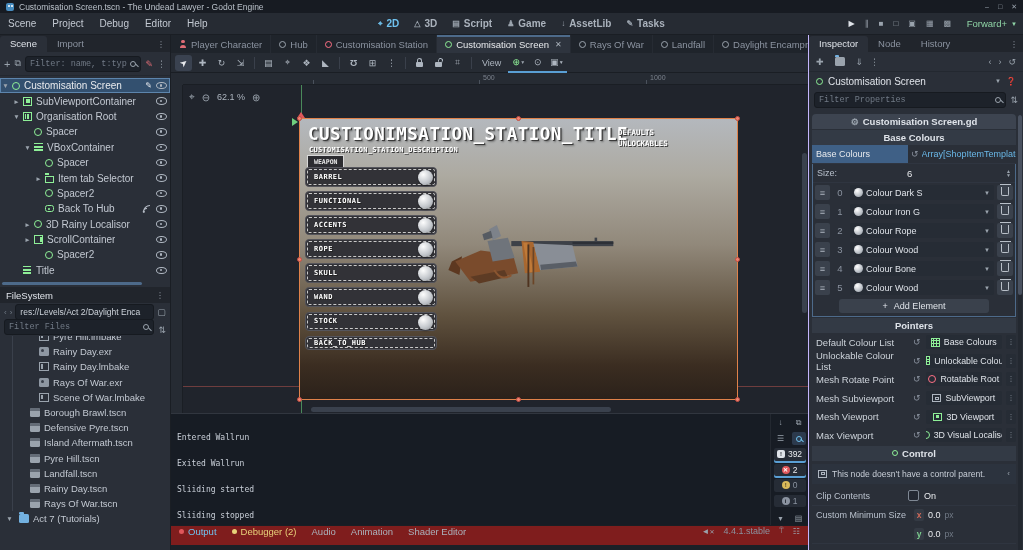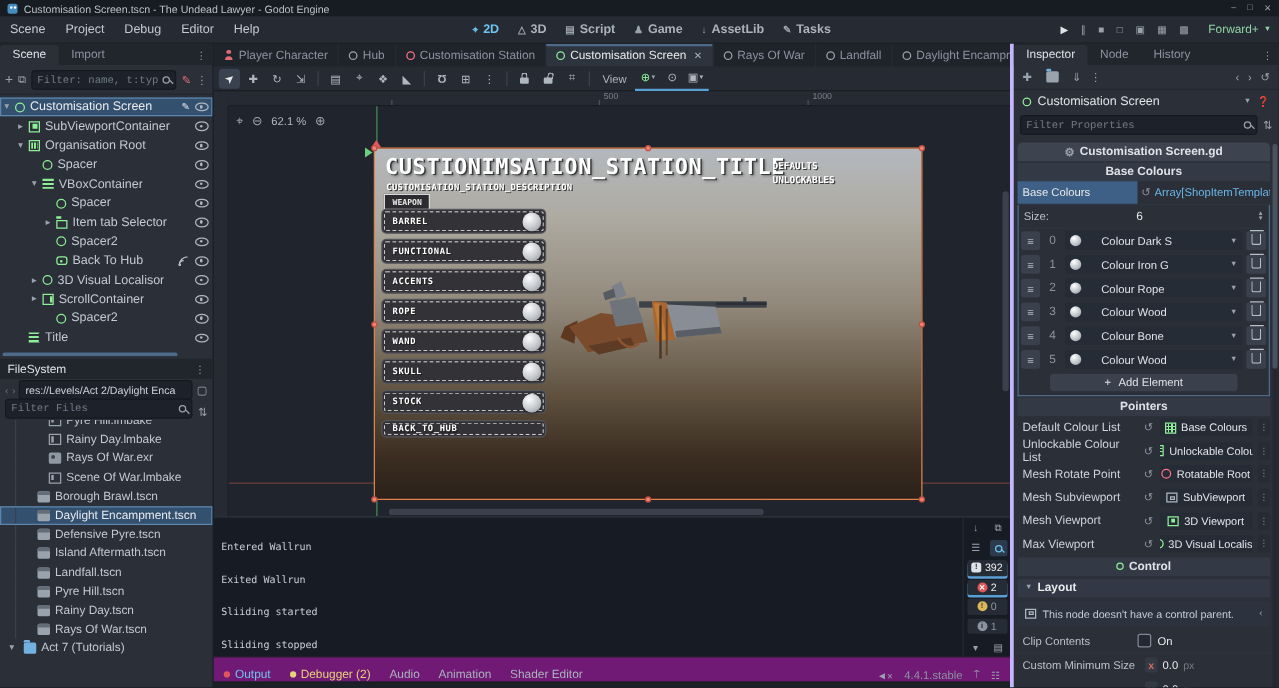--- a/index.html
+++ b/index.html
@@ -160,43 +160,43 @@
   .side-icons .ic.active { background:#2c3a4d; }
   .badge { width:32px; height:15px; background:#262c36; border-radius:2px; display:flex; align-items:center; justify-content:center; gap:3px; font-size:8.5px; color:#e8eaed; }
   .badge.ul { box-shadow:0 2px 0 #5a9fd4; }
   .badge .bi { width:8px; height:8px; border-radius:2px; background:#dfe3e9; color:#1b2027; font-size:6px; font-weight:bold; display:flex; align-items:center; justify-content:center; flex:none; }
   .badge .bi.err { background:#e0575b; border-radius:50%; color:#fff; }
   .badge .bi.warn { background:#d8b85a; border-radius:50%; color:#4d4022; }
   .badge .bi.info { background:#8b93a0; border-radius:50%; color:#20252e; }
   .badge.dim { color:#8b93a0; }
 
   
-  #bottombar { position:absolute; left:0; right:0; top:490px; height:20px; background:#701a75; border-top:1px solid #1a1e24; display:flex; align-items:flex-end; padding:0 8px; gap:15px; font-size:9.5px; color:#aab2bc; }
+  #bottombar { position:absolute; left:0; right:0; top:490px; height:20px; background:#7f1d1d; border-top:1px solid #1a1e24; display:flex; align-items:flex-start; padding:0 8px; gap:15px; font-size:9.5px; color:#aab2bc; }
   #bottombar .it { display:flex; align-items:center; gap:4px; }
   .dot { width:5px; height:5px; border-radius:50%; flex:none; }
   #bb-right { margin-left:auto; display:flex; align-items:center; gap:9px; color:#8b93a0; font-size:9px; }
 
   
-  #right-dock { position:absolute; left:808px; top:35px; width:215px; bottom:0; background:#2a2f38; border-left:3px solid #c4b5fd; overflow:hidden; }
+  #right-dock { position:absolute; left:808px; top:35px; width:215px; bottom:0; background:#2a2f38; border-left:1px solid #c4b5fd; overflow:hidden; }
   #insp-toolbar { height:20px; display:flex; align-items:center; gap:7px; padding:0 7px; border-bottom:1px solid #232830; color:#aeb6c0; font-size:9px; }
   #insp-node { height:18px; display:flex; align-items:center; gap:5px; padding:0 7px; font-size:10px; color:#dfe3e9; }
   #insp-filter { height:19px; display:flex; align-items:center; padding:0 5px; gap:4px; }
   #insp-body { position:absolute; top:78px; left:3px; right:7px; bottom:0; font-size:9.5px; }
   .cat { height:15px; background:#333a45; display:flex; align-items:center; justify-content:center; gap:4px; font-weight:bold; color:#dfe3e9; font-size:9.5px; margin-top:1px; }
   .script-pill { border-radius:4px 4px 0 0; background:#3d4450; }
   .prow { display:flex; align-items:center; height:19px; border-bottom:1px solid #2f3540; padding-left:4px; }
   .prow .plabel { color:#b8c0cc; font-size:9px; white-space:nowrap; overflow:hidden; }
   .revert { color:#8b93a0; font-size:9px; margin:0 3px; flex:none; }
   .arraybox { border:1px solid #4d6a8a; border-top:none; }
   .hl-label { background:#3f6086; color:#e8eaed; height:100%; display:flex; align-items:center; padding:0 4px; width:96px; flex:none; font-size:9px; }
   .arr-type { color:#6ab8e8; font-size:9px; white-space:nowrap; overflow:hidden; }
   .elem { display:flex; align-items:center; height:19px; gap:3px; padding:0 2px; }
   .handle { width:15px; height:15px; background:#3a414c; border-radius:2px; color:#aeb6c0; display:flex; align-items:center; justify-content:center; font-size:9px; flex:none; }
   .eidx { width:14px; text-align:center; color:#8b93a0; flex:none; }
-  .chip { flex:1; height:15px; background:#262c35; border-radius:2px; display:flex; align-items:center; gap:16px; padding:0 4px; color:#dfe3e9; font-size:9px; white-space:nowrap; overflow:hidden; }
+  .chip { flex:1; height:15px; background:#262c35; border-radius:2px; display:flex; align-items:center; gap:3px; padding:0 4px; color:#dfe3e9; font-size:9px; white-space:nowrap; overflow:hidden; }
   .chip .car { margin-left:auto; font-size:6px; color:#9aa3ad; }
   .sphere-s { width:9px; height:9px; border-radius:50%; background:radial-gradient(circle at 35% 30%,#fff,#b9bfc6 60%,#878d94); flex:none; }
   .trash { width:8px; height:9px; border:1.2px solid #b8bfc8; border-top:none; border-radius:0 0 2px 2px; position:relative; margin-top:2px; }
   .trash::before { content:""; position:absolute; top:-3px; left:-2.5px; right:-2.5px; height:1.4px; background:#b8bfc8; }
   .trashbox { width:16px; height:15px; background:#3a414c; border-radius:2px; display:flex; align-items:flex-start; justify-content:center; flex:none; }
   .addel { display:flex; justify-content:center; padding:2px 0 3px; }
   .addel .btn { background:#3a414c; border-radius:3px; height:14px; width:150px; display:flex; align-items:center; justify-content:center; gap:6px; color:#dfe3e9; font-size:9px; }
   .ptr { display:flex; align-items:center; height:18.6px; padding-left:4px; gap:2px; }
   .ptr .plabel { width:92px; flex:none; }
   .pchip { flex:1; height:14px; background:#262c35; border-radius:2px; display:flex; align-items:center; justify-content:center; gap:4px; font-size:8.8px; color:#dfe3e9; white-space:nowrap; overflow:hidden; }
@@ -357,21 +357,21 @@
         <span class="grow"></span>
       <svg width="10" height="9" style="margin-left:4px">
           <path d="M1.5 8 a6.5 6.5 0 0 1 6.5 -6.5 M1.5 8 a3.5 3.5 0 0 1 3.5 -3.5" fill="none" stroke="#b6bdc7" stroke-width="1.1"></path>
           <circle cx="1.8" cy="7.8" r="1.1" fill="#b6bdc7"></circle>
         </svg>
       <span class="eye"></span>
     </div>
     <div class="tree-row" style="padding-left:22px">
       <span class="tw closed"></span>
       <span class="ni ni-circle"></span>
-      <span class="tl">3D Visual Localisor</span>
+      <span class="tl">3D Rainy Localisor</span>
         <span class="grow"></span>
       <span class="eye"></span>
     </div>
     <div class="tree-row" style="padding-left:22px">
       <span class="tw closed"></span>
       <span class="ni ni-scroll"></span>
       <span class="tl">ScrollContainer</span>
         <span class="grow"></span>
       <span class="eye"></span>
     </div>
@@ -415,20 +415,26 @@
       <div class="inner">
         <div class="fs-row">
             <span class="guide"></span>
             <span style="width:22px"></span>
             <span class="fi fi-lmbake"></span>
             <span>Pyre Hill.lmbake</span>
           </div>
         <div class="fs-row">
             <span class="guide"></span>
             <span style="width:22px"></span>
+            <span class="fi fi-exr"></span>
+            <span>Rainy Day.exr</span>
+          </div>
+        <div class="fs-row">
+            <span class="guide"></span>
+            <span style="width:22px"></span>
             <span class="fi fi-lmbake"></span>
             <span>Rainy Day.lmbake</span>
           </div>
         <div class="fs-row">
             <span class="guide"></span>
             <span style="width:22px"></span>
             <span class="fi fi-exr"></span>
             <span>Rays Of War.exr</span>
           </div>
         <div class="fs-row">
@@ -436,49 +442,43 @@
             <span style="width:22px"></span>
             <span class="fi fi-lmbake"></span>
             <span>Scene Of War.lmbake</span>
           </div>
         <div class="fs-row">
             <span class="guide"></span>
             <span style="width:13px"></span>
             <span class="fi fi-scene"></span>
             <span>Borough Brawl.tscn</span>
           </div>
-        <div class="fs-row sel">
-            <span class="guide"></span>
-            <span style="width:13px"></span>
-            <span class="fi fi-scene"></span>
-            <span>Daylight Encampment.tscn</span>
-          </div>
         <div class="fs-row">
             <span class="guide"></span>
             <span style="width:13px"></span>
             <span class="fi fi-scene"></span>
             <span>Defensive Pyre.tscn</span>
           </div>
         <div class="fs-row">
             <span class="guide"></span>
             <span style="width:13px"></span>
             <span class="fi fi-scene"></span>
             <span>Island Aftermath.tscn</span>
           </div>
         <div class="fs-row">
             <span class="guide"></span>
             <span style="width:13px"></span>
             <span class="fi fi-scene"></span>
-            <span>Landfall.tscn</span>
+            <span>Pyre Hill.tscn</span>
           </div>
         <div class="fs-row">
             <span class="guide"></span>
             <span style="width:13px"></span>
             <span class="fi fi-scene"></span>
-            <span>Pyre Hill.tscn</span>
+            <span>Landfall.tscn</span>
           </div>
         <div class="fs-row">
             <span class="guide"></span>
             <span style="width:13px"></span>
             <span class="fi fi-scene"></span>
             <span>Rainy Day.tscn</span>
           </div>
         <div class="fs-row">
             <span class="guide"></span>
             <span style="width:13px"></span>
@@ -596,25 +596,25 @@
           </div>
         <div class="gbtn">
             <span class="lab gfont">ACCENTS</span>
             <span class="sphere"></span>
           </div>
         <div class="gbtn">
             <span class="lab gfont">ROPE</span>
             <span class="sphere"></span>
           </div>
         <div class="gbtn">
+            <span class="lab gfont">SKULL</span>
+            <span class="sphere"></span>
+          </div>
+        <div class="gbtn">
             <span class="lab gfont">WAND</span>
-            <span class="sphere"></span>
-          </div>
-        <div class="gbtn">
-            <span class="lab gfont">SKULL</span>
             <span class="sphere"></span>
           </div>
         <div class="gbtn">
             <span class="lab gfont">STOCK</span>
             <span class="sphere"></span>
           </div>
         <div class="gbtn back">
             <span class="lab gfont">BACK_TO_HUB</span>
           </div>
       </div>
@@ -927,24 +927,20 @@
           <span>3D Visual Localiso</span>
         </span>
       <span class="pdots">⋮</span>
     </div>
 
     <div class="cat">
       <span class="dotc" style="border-color:#8eef97;width:6px;height:6px;"></span>
       <span>Control</span>
     </div>
 
-    <div class="sect-head">
-      <span class="glyph" style="font-size:6px;">▼</span>
-      <span>Layout</span>
-    </div>
     <div class="notice">
       <span class="pi pi-vp-gray"></span>
       <span>This node doesn't have a control parent.</span>
       <span class="grow"></span>
         <span class="glyph" style="font-size:8px;">‹</span>
     </div>
     <div class="prow">
       <span class="plabel">Clip Contents</span>
       <span style="margin-left:38px;display:flex;align-items:center;gap:5px;">
         <span class="checkbox"></span>

